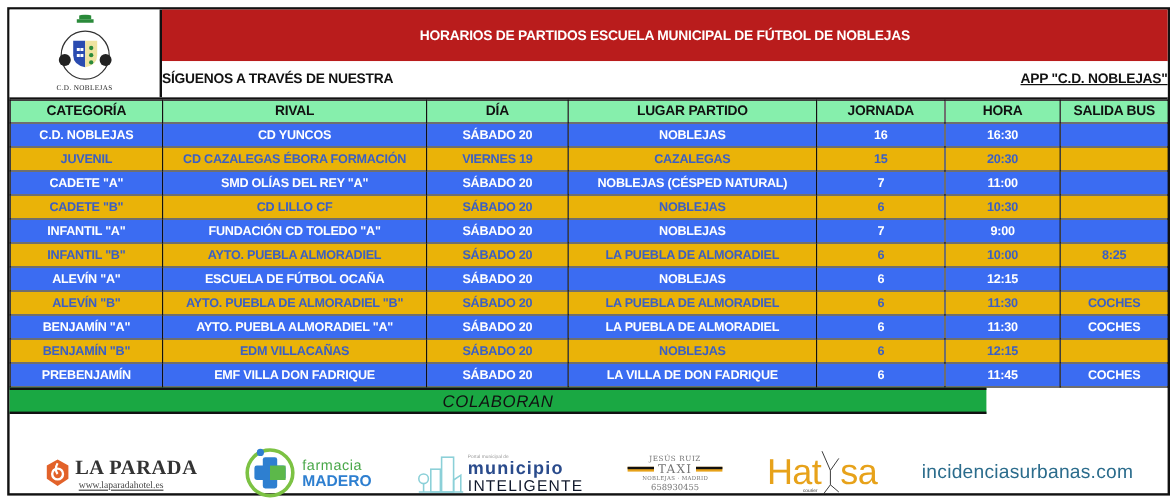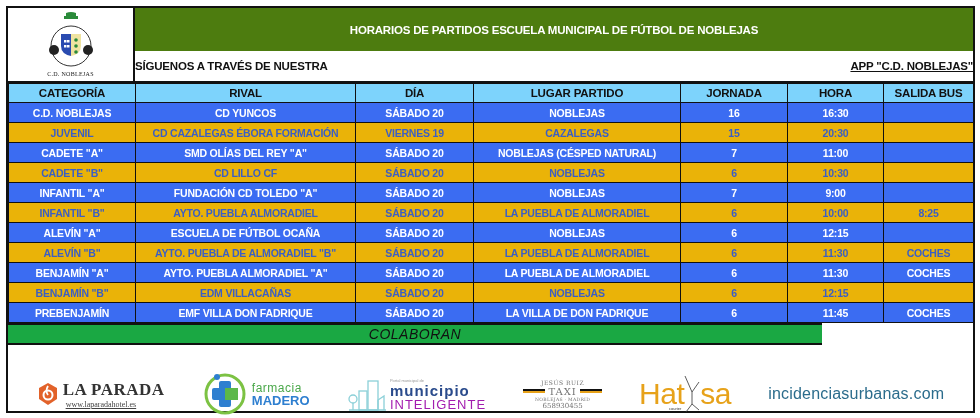--- a/index.html
+++ b/index.html
@@ -6,42 +6,42 @@
   html, body { width: 980px; height: 418px; background: #ffffff; overflow: hidden; }
   body { font-family: "Liberation Sans", sans-serif; position: relative; }
 
   .sheet { position: absolute; left: 6px; top: 6px; width: 969px; height: 407px; border: 2px solid #111; background: #fff; }
 
   .top { position: absolute; left: 0; top: 0; width: 965px; height: 75px; display: flex; border-bottom: 2px solid #111; }
   .logo-cell { width: 127px; height: 100%; border-right: 2px solid #111; display: flex; flex-direction: column; align-items: center; justify-content: center; background: #fff; }
   .logo-cell svg { display: block; }
   .logo-caption { font-family: "Liberation Serif", serif; font-size: 6px; color: #222; letter-spacing: 0.3px; margin-top: 1px; }
   .title-cell { flex: 1; display: flex; flex-direction: column; }
-  .title-band { height: 43px; background: #4d7c0f; color: #fff; font-weight: bold; font-size: 11.5px; display: flex; align-items: center; justify-content: center; letter-spacing: -0.2px; }
+  .title-band { height: 43px; background: #b91c1c; color: #fff; font-weight: bold; font-size: 11.5px; display: flex; align-items: center; justify-content: center; letter-spacing: -0.2px; }
   .subtitle-band { flex: 1; background: #fff; color: #111; font-weight: bold; font-size: 11.5px; display: flex; align-items: center; justify-content: space-between; letter-spacing: -0.2px; }
   .subtitle-band .app-link { text-decoration: underline; margin-left: 6px; color: #111; cursor: pointer; }
 
   table.sched { position: absolute; left: 0; top: 75px; width: 965px; border-collapse: collapse; table-layout: fixed; }
   table.sched th, table.sched td { border: 1px solid #111; text-align: center; font-size: 10.5px; height: 20px; padding: 0 2px; white-space: nowrap; overflow: hidden; letter-spacing: -0.2px; }
-  table.sched th { background: #7dd3fc; color: #111; font-weight: bold; font-size: 11.5px; height: 19px; }
+  table.sched th { background: #86efac; color: #111; font-weight: bold; font-size: 11.5px; height: 19px; }
   table.sched tr.blue td { background: #3b6cf2; color: #fff; font-weight: bold; }
   table.sched tr.white td { background: #eab308; color: #3b5fc4; font-weight: bold; }
 
   .colaboran { position: absolute; left: 0; top: 315px; width: 814px; height: 22px; background: #1aa843; border-top: 2px solid #111; border-bottom: 2px solid #111; display: flex; align-items: center; justify-content: center; font-style: italic; font-size: 14px; color: #111; letter-spacing: 0.5px; }
 
   .sponsors { position: absolute; left: 0; top: 337px; width: 965px; height: 66px; display: flex; align-items: center; justify-content: space-around; padding: 0 10px; margin-top: 16px; }
   .sponsor { display: flex; align-items: center; cursor: pointer; }
 
   .laparada-name { font-family: "Liberation Serif", serif; font-weight: bold; font-size: 17px; color: #333; letter-spacing: 0.5px; }
   .laparada-url { font-family: "Liberation Serif", serif; font-size: 8px; color: #444; text-decoration: underline; margin-left: 3px; }
   .farmacia-word { font-size: 12px; color: #4aa84a; line-height: 12px; letter-spacing: 0.5px; }
   .madero-word { font-size: 13px; font-weight: bold; color: #2e7fd0; line-height: 13px; }
   .muni-small { font-size: 4px; color: #999; }
   .muni-word { font-size: 15px; font-weight: bold; color: #2a4b8c; letter-spacing: 1px; line-height: 15px; }
-  .muni-sub { font-size: 13px; color: #a21caf; letter-spacing: 1px; line-height: 13px; }
+  .muni-sub { font-size: 13px; color: #0f172a; letter-spacing: 1px; line-height: 13px; }
   .taxi-box { display: flex; flex-direction: column; font-family: "DejaVu Serif", serif; font-weight: normal; color: #737373; }
   .taxi-top { font-size: 6px; letter-spacing: 0.5px; }
   .taxi-mid { display: flex; align-items: center; gap: 3px; }
   .taxi-bar { width: 22px; height: 4px; background: #e7a21a; border-top: 2px solid #111; }
   .taxi-word { font-size: 10px; letter-spacing: 1px; }
   .taxi-sub { font-size: 4.5px; letter-spacing: 0.3px; }
   .taxi-phone { font-size: 7px; }
   .hatsa-word { font-size: 30px; color: #e7a21a; letter-spacing: -0.5px; line-height: 30px; }
   .hatsa-sub { font-size: 4px; color: #333; }
   .incid { font-size: 16px; color: #2b6c8c; letter-spacing: 0.2px; }

